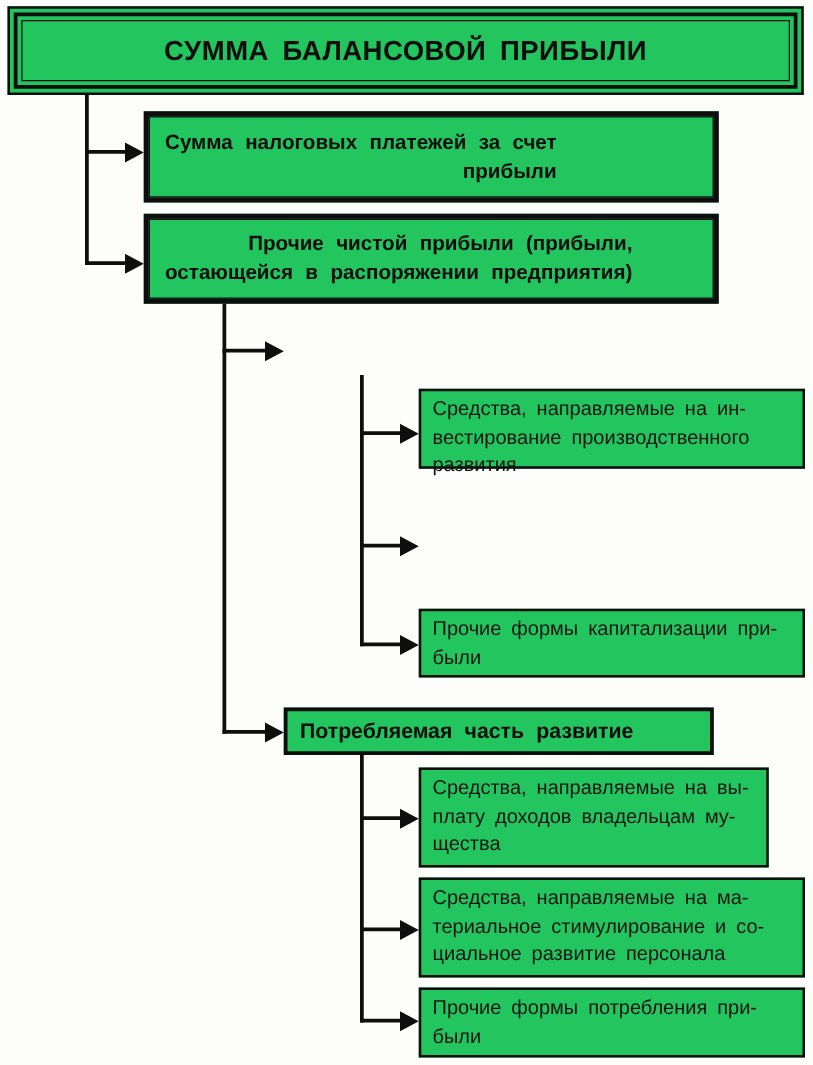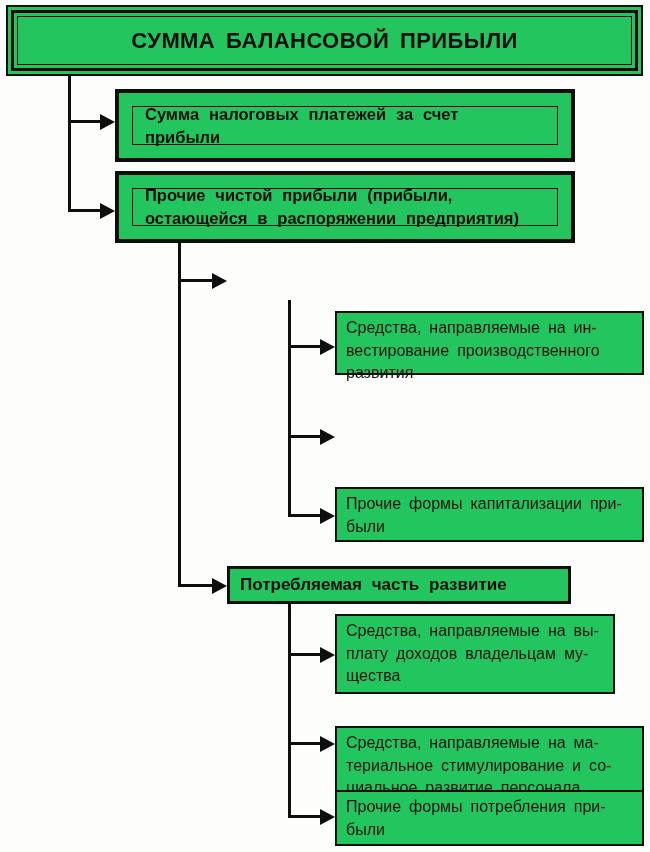--- a/index.html
+++ b/index.html
@@ -21,21 +21,21 @@
   .t-inner { border: 1px solid #0e0e0e; display: flex; align-items: center; justify-content: center; }
   .title-text {
     font-weight: bold;
     font-size: 22px;
     letter-spacing: 0.4px;
     word-spacing: 0.2em;
     white-space: nowrap;
   }
 
   
-  .d-outer { border: 4px solid #0e0e0e; padding: 13px; }
+  .d-outer { border: 4px solid #0e0e0e; padding: 0; text-align: right; }
   .d-inner { border: 1px solid #0e0e0e; display: flex; align-items: center; padding: 2px 12px; }
   .hdr-text {
     font-weight: bold;
     font-size: 16.5px;
     line-height: 23px;
     word-spacing: 0.32em;
     white-space: pre-line;
   }
 
   
@@ -110,21 +110,21 @@
   <div class="box s-box" style="left:227px; top:566px; width:344px; height:38px;">
     <span class="s-text">Потребляемая часть развитие</span>
   </div>
 
   <div class="box leaf" style="left:335px; top:614px; width:280px; height:80px;">
     <span class="leaf-text">Средства, направляемые на вы-
 плату доходов владельцам му-
 щества</span>
   </div>
 
-  <div class="box leaf" style="left:335px; top:726px; width:309px; height:80px;">
+  <div class="box leaf" style="left:335px; top:702px; width:309px; height:80px;">
     <span class="leaf-text">Средства, направляемые на ма-
 териальное стимулирование и со-
 циальное развитие персонала</span>
   </div>
 
   <div class="box leaf" style="left:335px; top:790px; width:309px; height:56px;">
     <span class="leaf-text">Прочие формы потребления при-
 были</span>
   </div>
 

